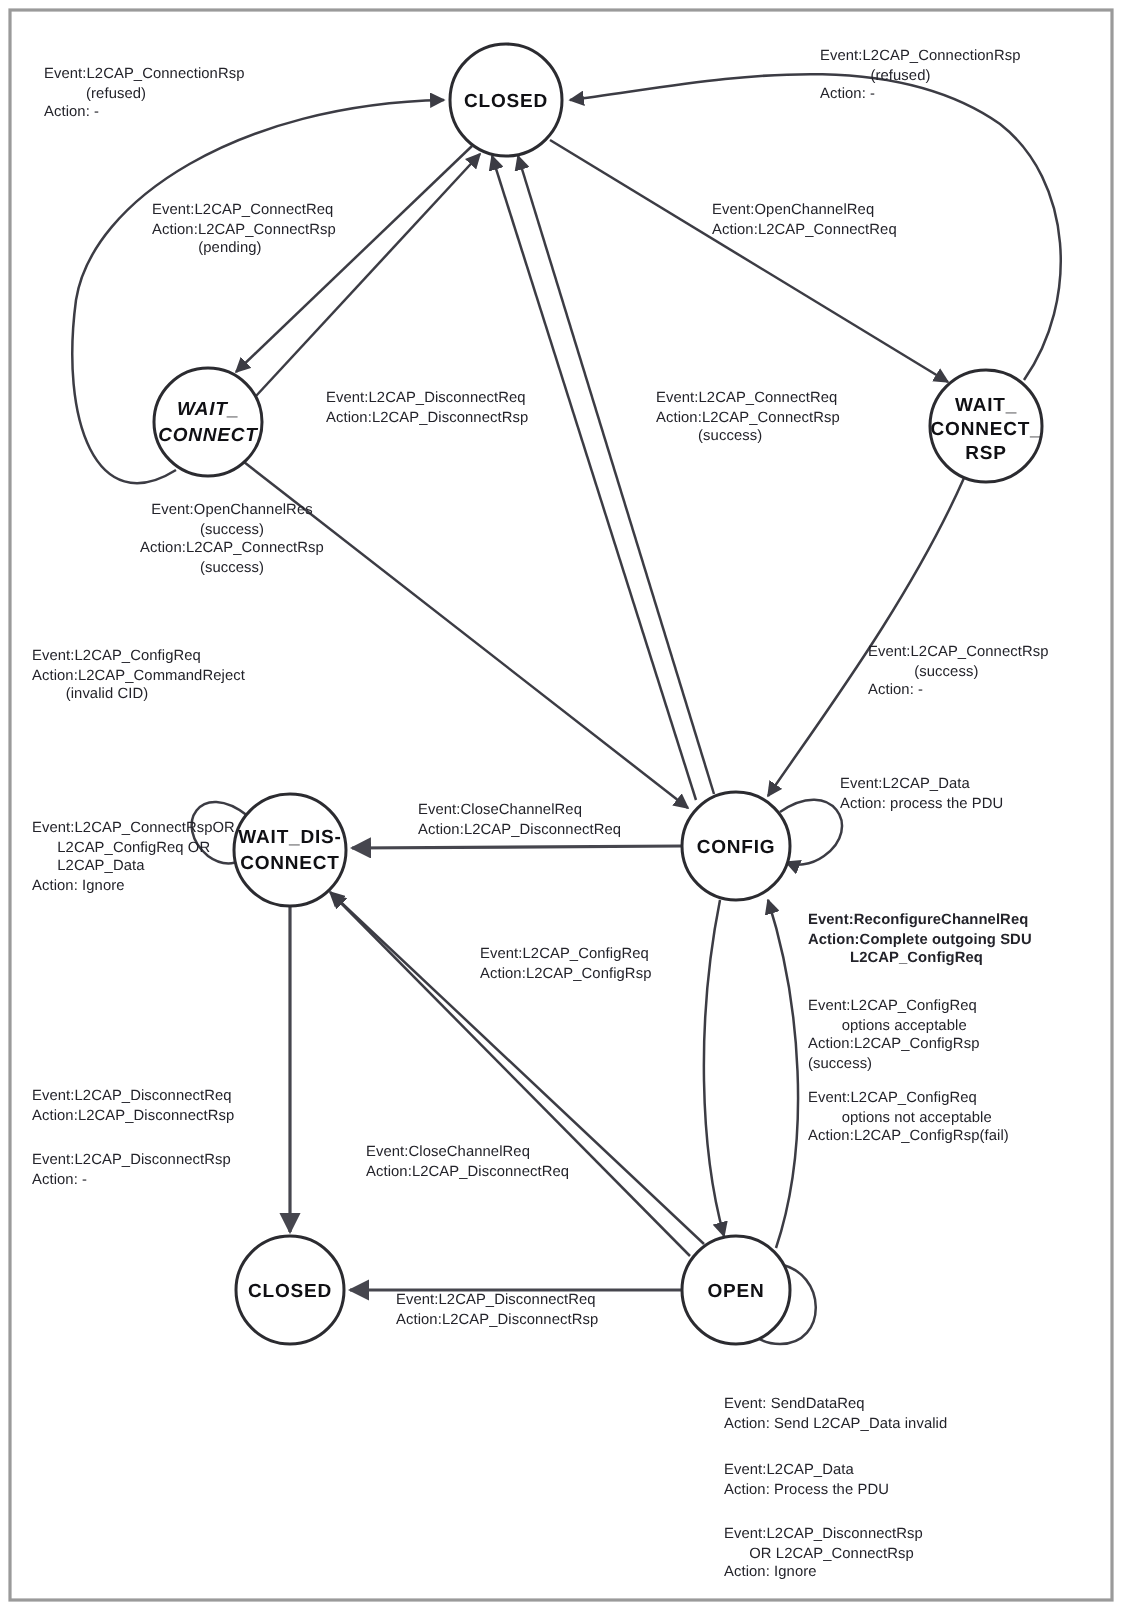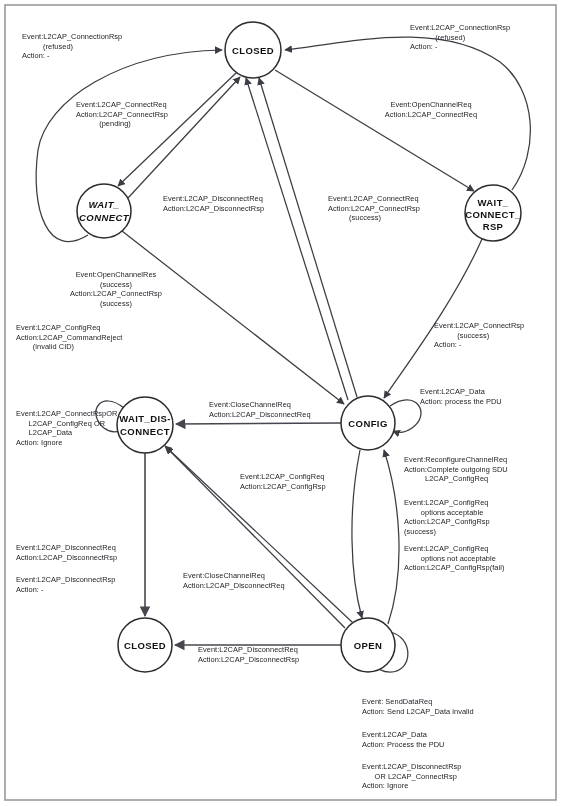--- a/index.html
+++ b/index.html
@@ -170,48 +170,48 @@
   <div id="labels-layer">
       <div class="edge-label l" style="left: 22px; top: 32px; width: 140px;">Event:L2CAP_ConnectionRsp
           (refused)
 Action: -</div>
       <div class="edge-label l" style="left: 410px; top: 23px; width: 150px;">Event:L2CAP_ConnectionRsp
             (refused)
 Action: -</div>
       <div class="edge-label l" style="left: 76px; top: 100px; width: 140px;">Event:L2CAP_ConnectReq
 Action:L2CAP_ConnectRsp
            (pending)</div>
-      <div class="edge-label l" style="left: 356px; top: 100px; width: 150px; text-align: center;">Event:OpenChannelReq
+      <div class="edge-label l" style="left: 356px; top: 100px; width: 150px;">Event:OpenChannelReq
 Action:L2CAP_ConnectReq</div>
       <div class="edge-label l" style="left: 163px; top: 194px; width: 134px;">Event:L2CAP_DisconnectReq
 Action:L2CAP_DisconnectRsp</div>
       <div class="edge-label l" style="left: 328px; top: 194px; width: 128px;">Event:L2CAP_ConnectReq
 Action:L2CAP_ConnectRsp
           (success)</div>
-      <div class="edge-label c" style="left: 52px; top: 270px; width: 128px; text-align: center;">Event:OpenChannelRes
+      <div class="edge-label c" style="left: 52px; top: 250px; width: 128px; text-align: center;">Event:OpenChannelRes
 (success)
 Action:L2CAP_ConnectRsp
 (success)</div>
       <div class="edge-label l" style="left: 434px; top: 309px; width: 126px; margin-top: 12px;">Event:L2CAP_ConnectRsp
            (success)
 Action: -</div>
       <div class="edge-label l" style="left: 16px; top: 323px; width: 140px;">Event:L2CAP_ConfigReq
 Action:L2CAP_CommandReject
         (invalid CID)</div>
       <div class="edge-label l" style="left: 16px; top: 365px; width: 140px; margin-top: 44px;">Event:L2CAP_ConnectRspOR
       L2CAP_ConfigReq OR
       L2CAP_Data
 Action: Ignore</div>
       <div class="edge-label l" style="left: 209px; top: 400px; width: 126px;">Event:CloseChannelReq
 Action:L2CAP_DisconnectReq</div>
       <div class="edge-label l" style="left: 420px; top: 387px; width: 130px;">Event:L2CAP_Data
 Action: process the PDU</div>
       <div class="edge-label l" style="left: 240px; top: 472px; width: 126px;">Event:L2CAP_ConfigReq
 Action:L2CAP_ConfigRsp</div>
-      <div class="edge-label l" style="left: 404px; top: 455px; width: 150px;">Event:ReconfigureChannelReq
+      <div class="edge-label l" style="left: 404px; top: 455px; width: 150px; font-weight: bold;">Event:ReconfigureChannelReq
 Action:Complete outgoing SDU
           L2CAP_ConfigReq</div>
       <div class="edge-label l" style="left: 404px; top: 498px; width: 150px;">Event:L2CAP_ConfigReq
         options acceptable
 Action:L2CAP_ConfigRsp
 (success)</div>
       <div class="edge-label l" style="left: 404px; top: 544px; width: 152px;">Event:L2CAP_ConfigReq
         options not acceptable
 Action:L2CAP_ConfigRsp(fail)</div>
       <div class="edge-label l" style="left: 16px; top: 543px; width: 130px;">Event:L2CAP_DisconnectReq

